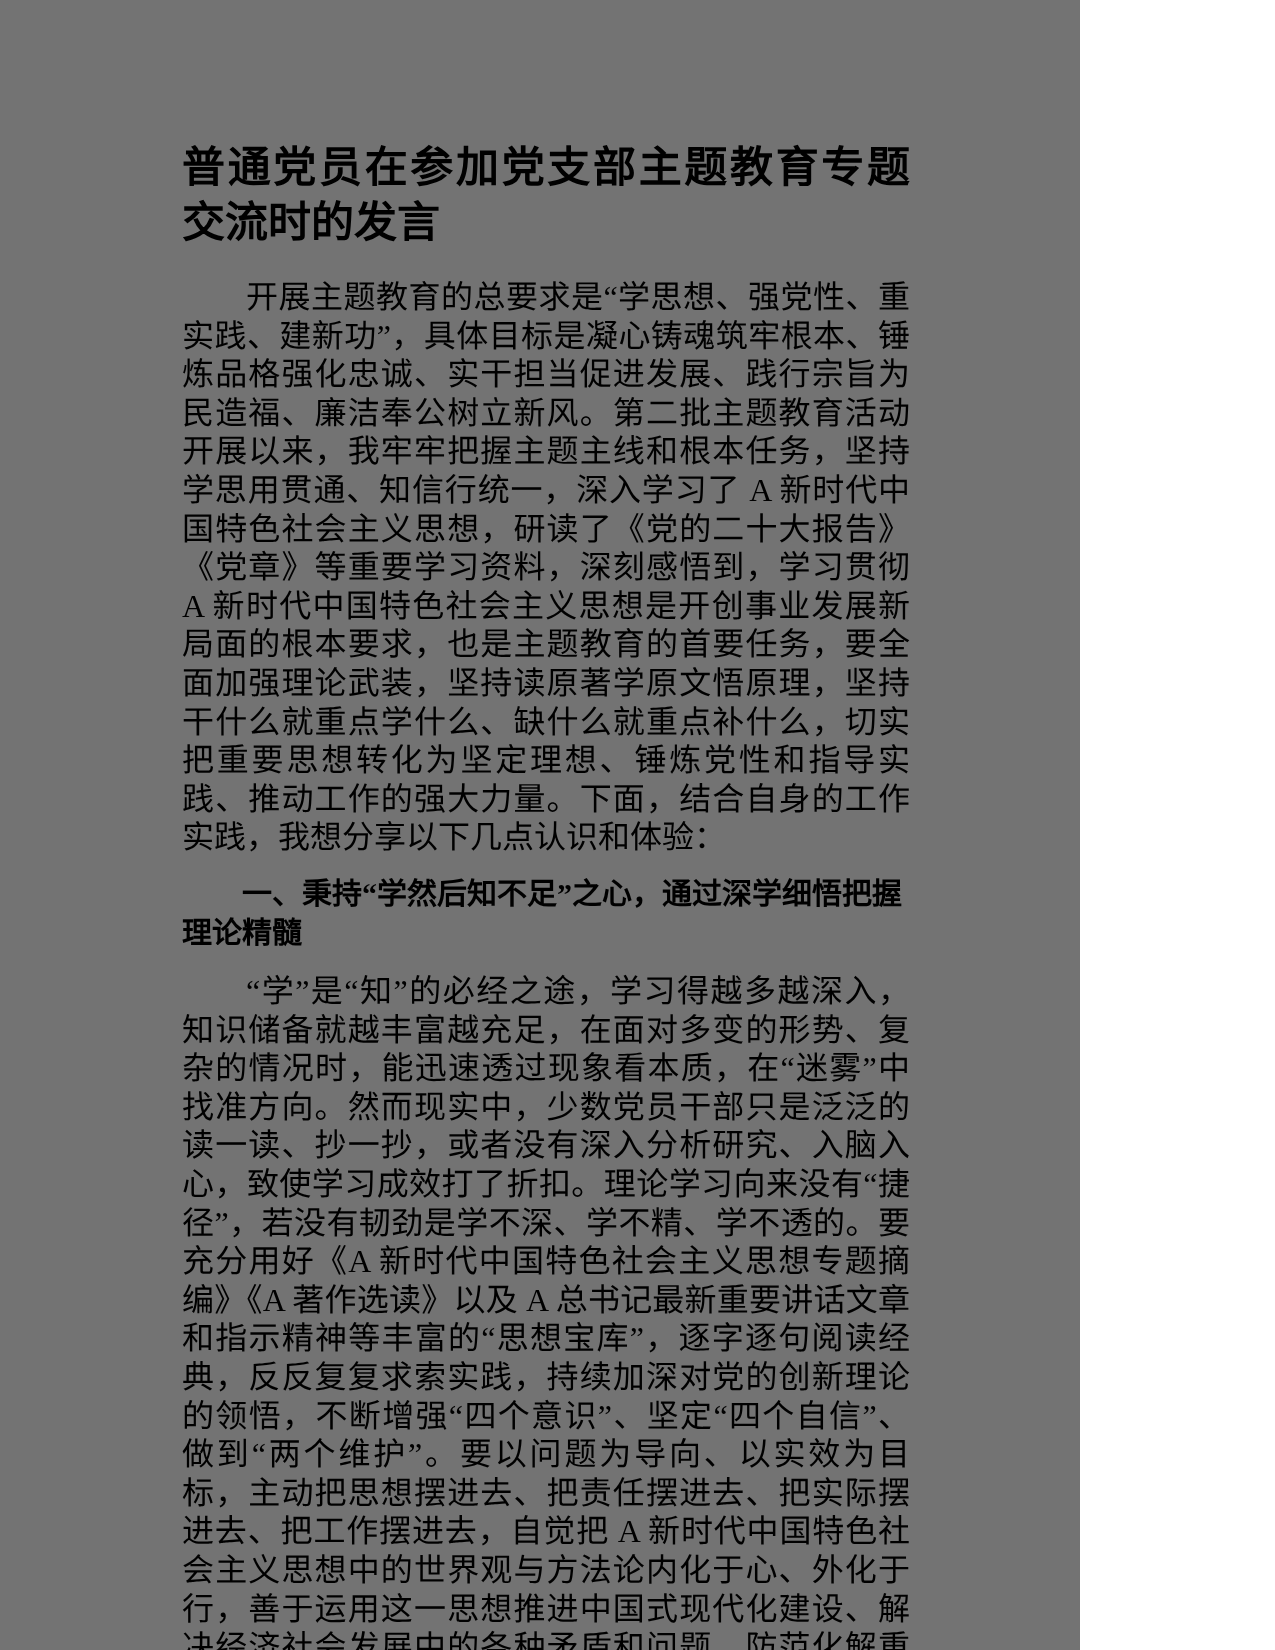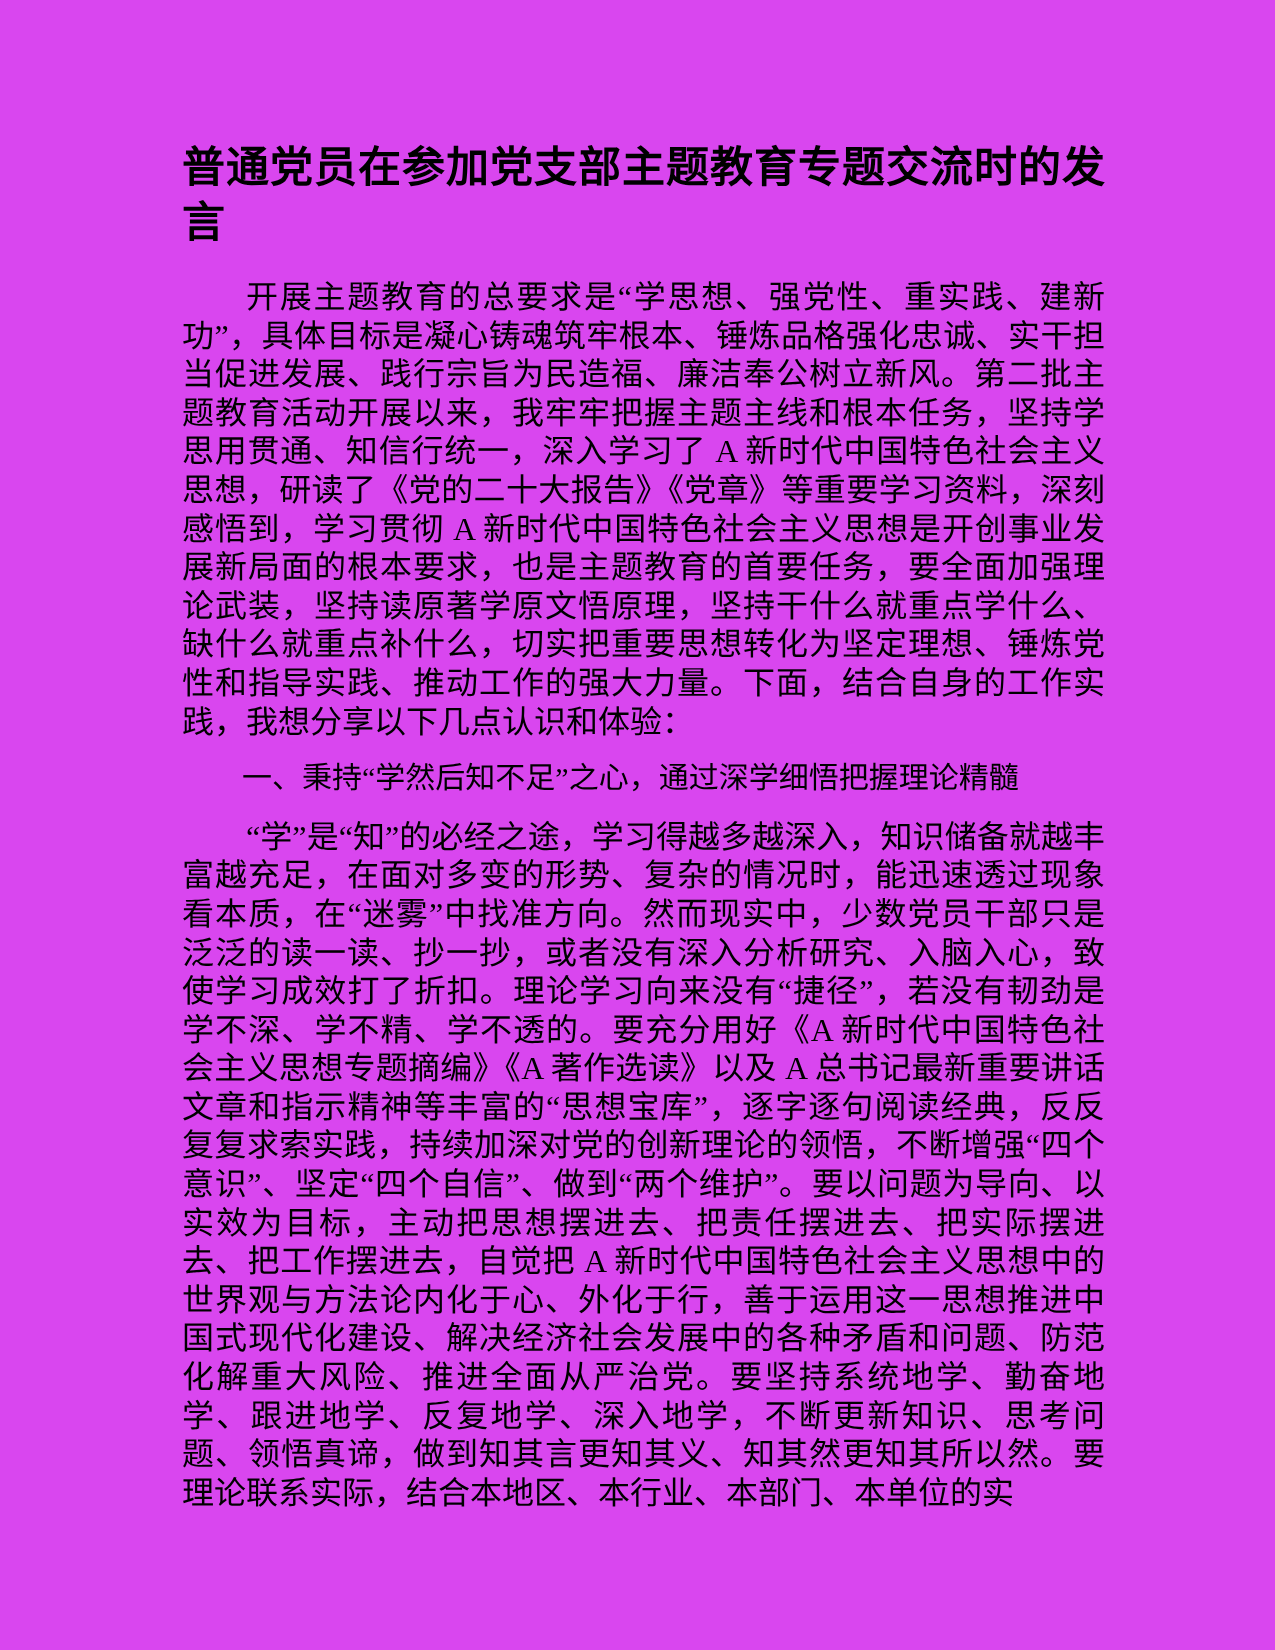--- a/index.html
+++ b/index.html
@@ -2,24 +2,24 @@
 <html lang="zh-CN"><head>
 <meta charset="utf-8">
 <style>
   html, body {
     margin: 0;
     padding: 0;
     background: #ffffff;
   }
   .page {
     position: relative;
-    width: 1275px;
+    width: 1080px;
     height: 1650px;
     box-sizing: border-box;
-    background: #d946ef;
+    background: #737373;
     color: #000000;
     padding: 140px 170px 0 182px;
     overflow: hidden;
     font-family: "Liberation Serif", "DejaVu Serif", serif;
   }
   .doc-title {
     font-family: "Liberation Sans", "DejaVu Sans", sans-serif;
     font-weight: bold;
     font-size: 43px;
     line-height: 55px;
@@ -31,21 +31,21 @@
     font-size: 32px;
     line-height: 38.6px;
     text-align: justify;
     text-justify: inter-character;
     text-indent: 2em;
     margin: 0;
     word-break: normal;
   }
   .section-heading {
     font-size: 30px;
-    font-weight: normal;
+    font-weight: bold;
     line-height: 38.6px;
     text-indent: 2em;
     text-align: left;
     margin: 18px 0 20px 0;
   }
 </style>
 </head>
 <body>
 
 <div class="page">

